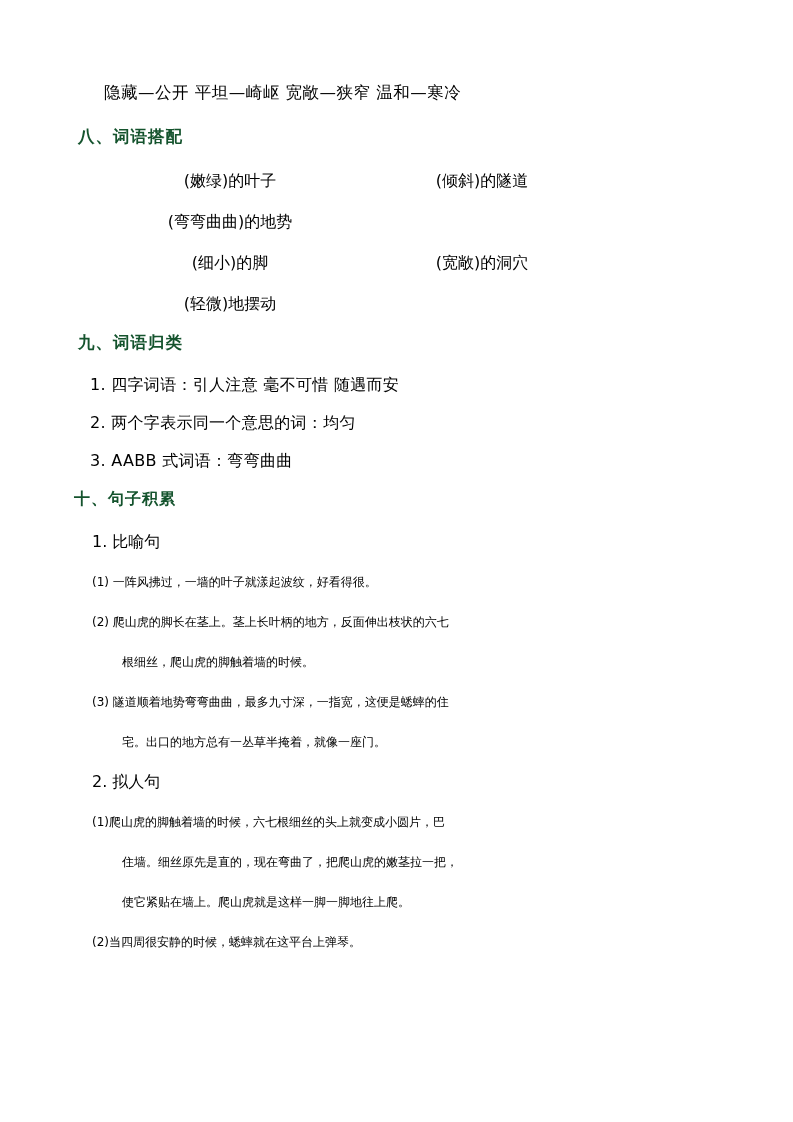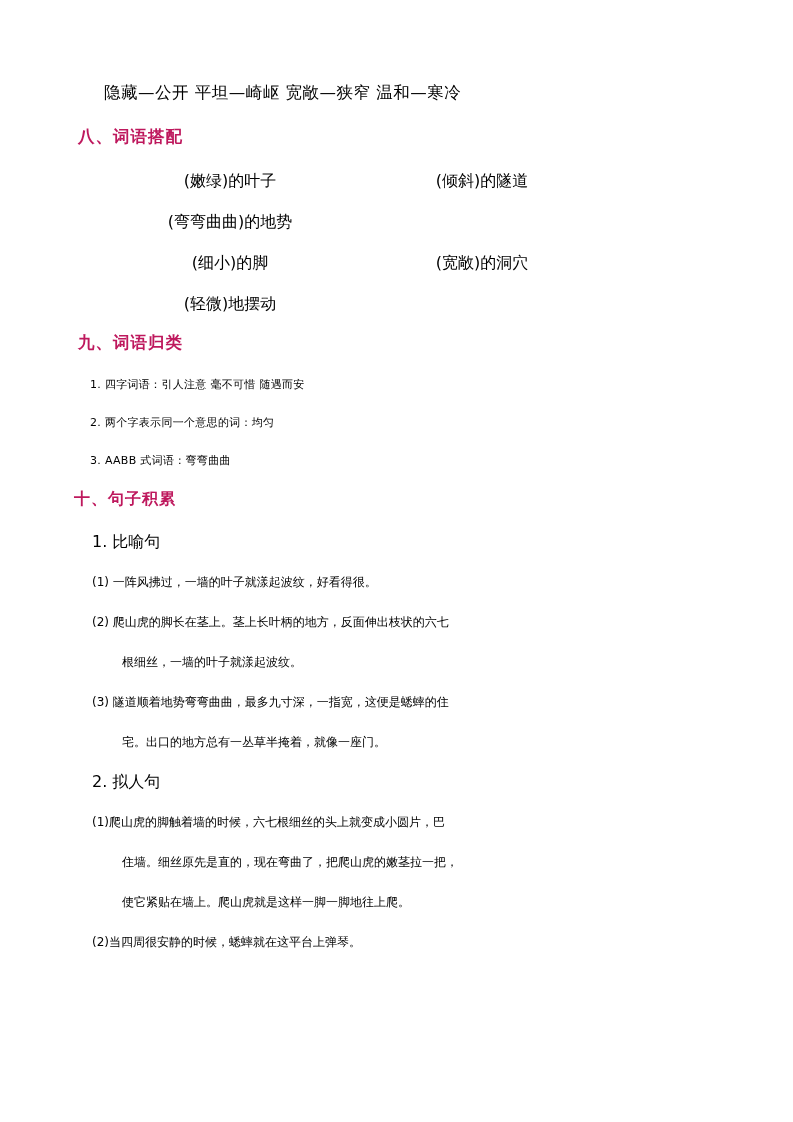--- a/index.html
+++ b/index.html
@@ -22,21 +22,21 @@
     padding: 78px 60px 0 62px;
   }
   .line-antonyms {
     font-size: 16.5px;
     line-height: 30px;
     padding-left: 42px;
     letter-spacing: 0.5px;
     margin-bottom: 16px;
   }
   .section-heading {
-    color: #be185d;
+    color: #14532d;
     font-weight: bold;
     font-size: 16.5px;
     line-height: 26px;
     padding-left: 16px;
     letter-spacing: 1px;
     margin-top: 6px;
     margin-bottom: 10px;
   }
   .heading-ten {
     font-size: 16px;
@@ -50,21 +50,21 @@
   .collocation-row {
     display: flex;
     font-size: 16px;
     line-height: 41px;
   }
   .collocation-col {
     width: 252px;
     flex: 0 0 252px;
   }
   .numbered-line {
-    font-size: 11px;
+    font-size: 16px;
     line-height: 38px;
     padding-left: 28px;
     letter-spacing: 0.3px;
   }
   .numbered-line .num {
     display: inline-block;
   }
   .sub-label {
     font-size: 16px;
     line-height: 40px;
@@ -130,21 +130,21 @@
   </div>
 
   <div class="block-para">
     <span class="marker">(1)</span>
     <span>一阵风拂过，一墙的叶子就漾起波纹，好看得很。</span>
   </div>
 
   <div class="block-para">
     <span class="marker">(2)</span>
     <span>爬山虎的脚长在茎上。茎上长叶柄的地方，反面伸出枝状的六七</span>
-    <span class="cont">根细丝，一墙的叶子就漾起波纹。</span>
+    <span class="cont">根细丝，爬山虎的脚触着墙的时候。</span>
   </div>
 
   <div class="block-para">
     <span class="marker">(3)</span>
     <span>隧道顺着地势弯弯曲曲，最多九寸深，一指宽，这便是蟋蟀的住</span>
     <span class="cont">宅。出口的地方总有一丛草半掩着，就像一座门。</span>
   </div>
 
   <div class="sub-label">
     <span>2.</span>

